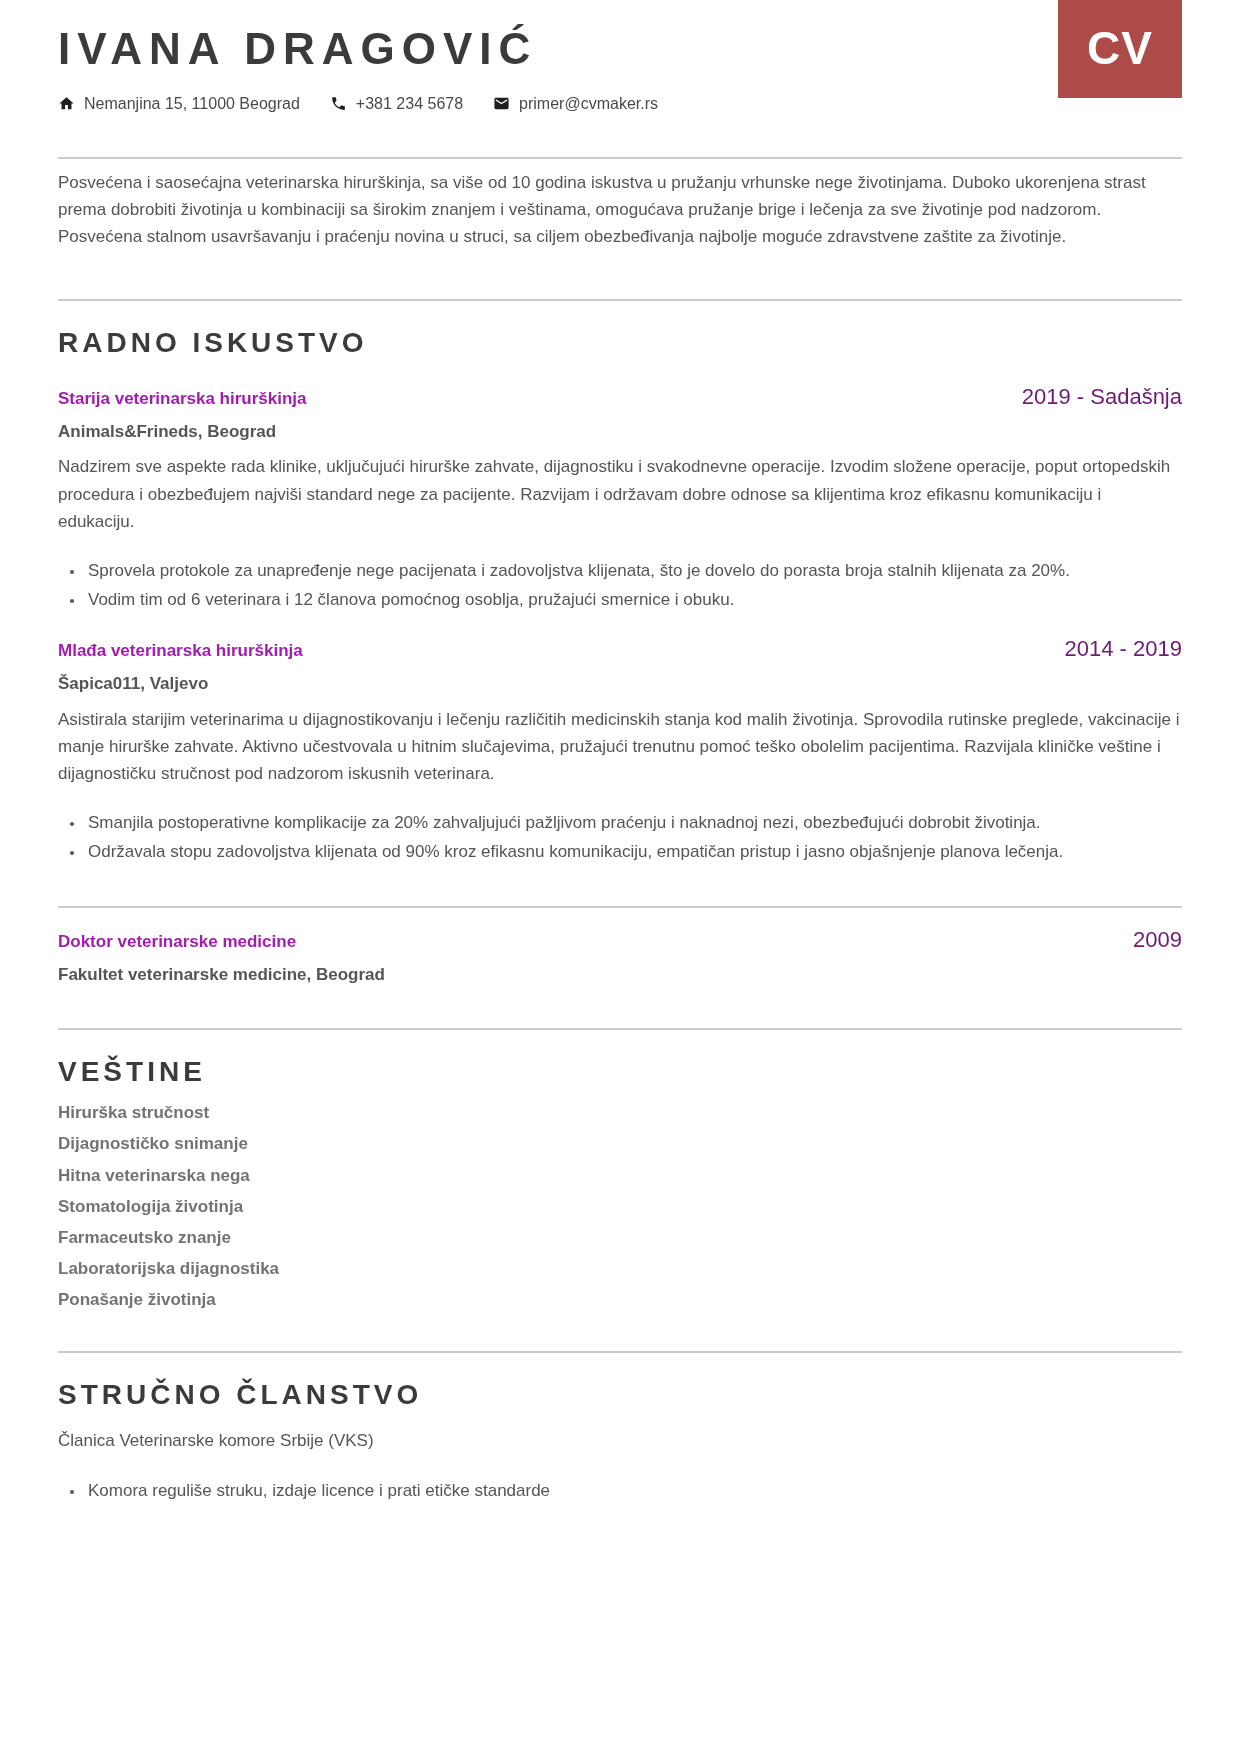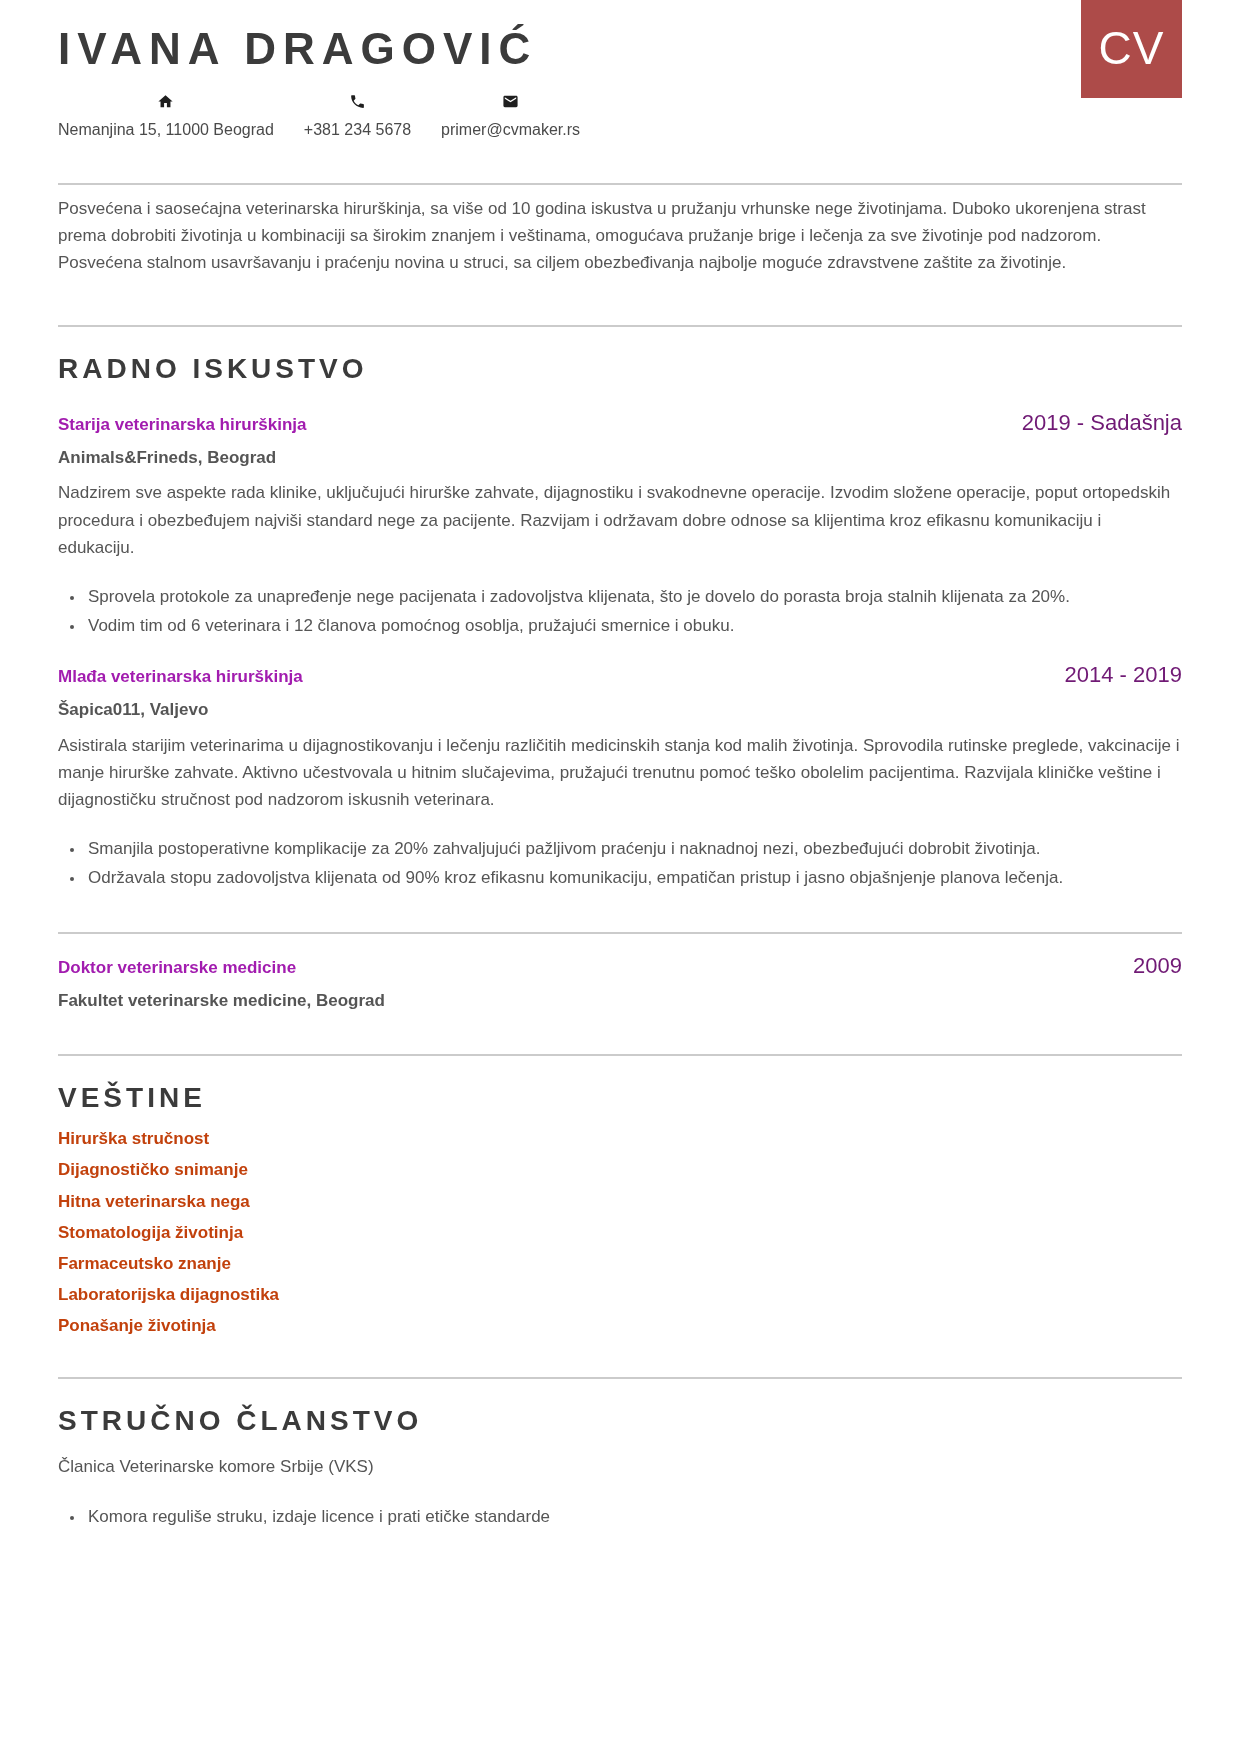--- a/index.html
+++ b/index.html
@@ -13,49 +13,49 @@
     font-family: "Liberation Sans", sans-serif;
     font-size: 17px;
     line-height: 1.6;
     color: #555555;
     overflow: hidden;
   }
   .cv-badge {
     position: absolute;
     top: 0;
     right: 58px;
-    width: 101px;
+    width: 124px;
     height: 98px;
     background: #ad4b49;
     color: #ffffff;
     display: flex;
     align-items: center;
     justify-content: center;
     font-size: 46px;
-    font-weight: 400;
+    font-weight: 700;
     letter-spacing: 1px;
   }
   h1.person-name {
     margin: 0;
     font-size: 44px;
     line-height: 1.15;
     font-weight: 700;
     letter-spacing: 7px;
     color: #3b3b3b;
   }
   .contact-row {
     display: flex;
     align-items: center;
     gap: 30px;
     margin-top: 18px;
     font-size: 16px;
     line-height: 1.4;
     color: #4a4a4a;
   }
-  .contact-item { display: flex; align-items: center; gap: 9px; flex-direction: column; }
+  .contact-item { display: flex; align-items: center; gap: 9px; }
   .icon { display: inline-flex; }
   .icon svg { width: 17px; height: 17px; fill: #1f1f1f; display: block; }
   hr.divider {
     border: none;
     border-top: 2px solid #cbcbcb;
     margin: 0;
     height: 0;
   }
   hr.d-after-contact { margin-top: 42px; }
   hr.d-after-summary { margin-top: 48px; }
@@ -88,21 +88,21 @@
   ul.bullets {
     margin: 22px 0 0 0;
     padding-left: 27px;
   }
   ul.bullets li { padding-left: 3px; margin-top: 2px; }
   ul.bullets li::marker { color: #555555; font-size: 0.85em; }
   .edu-entry { margin-top: 14px; }
   .skills-list { margin-top: 12px; }
   .skill-item {
     font-weight: 700;
-    color: #c2410c;
+    color: #737373;
     line-height: 1.3;
     margin-top: 9px;
   }
   .skill-item:first-child { margin-top: 0; }
   .membership-entry { margin-top: 14px; }
 </style>
 </head>
 <body>
 
 <div class="page">

